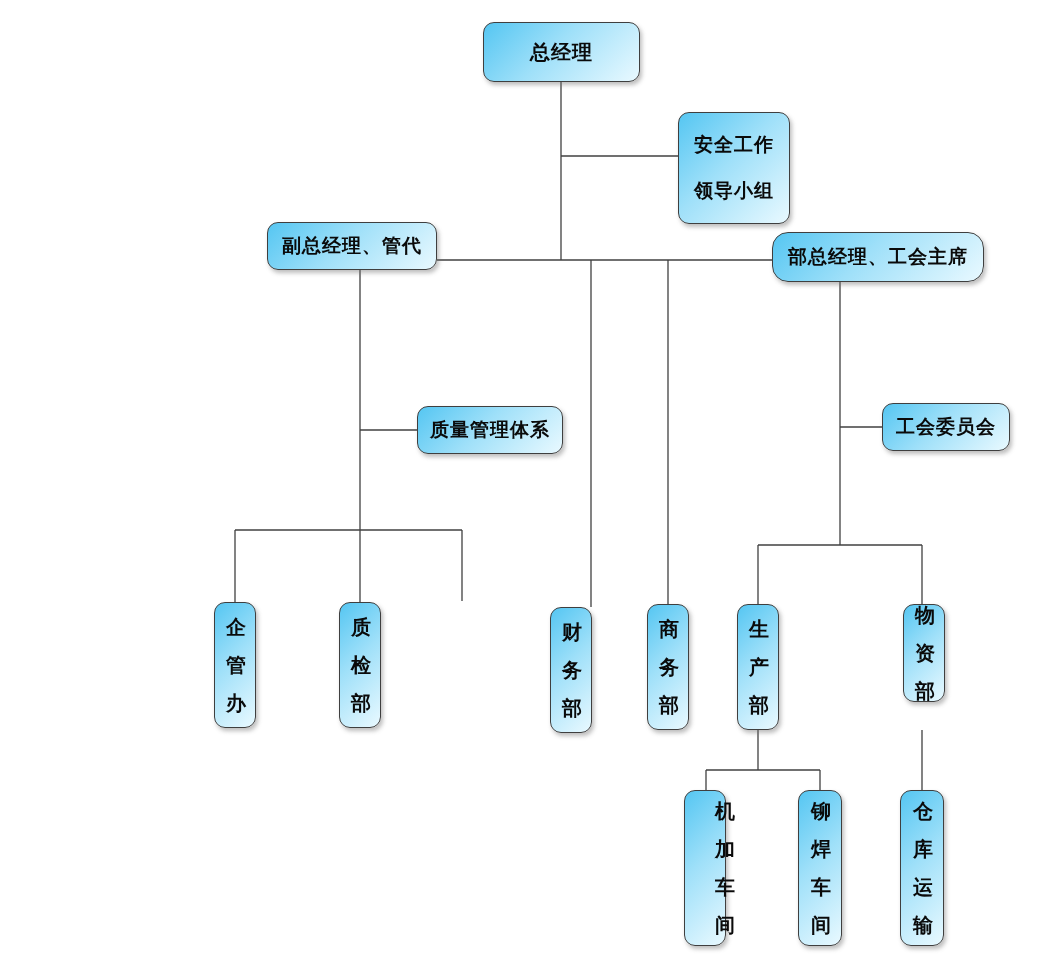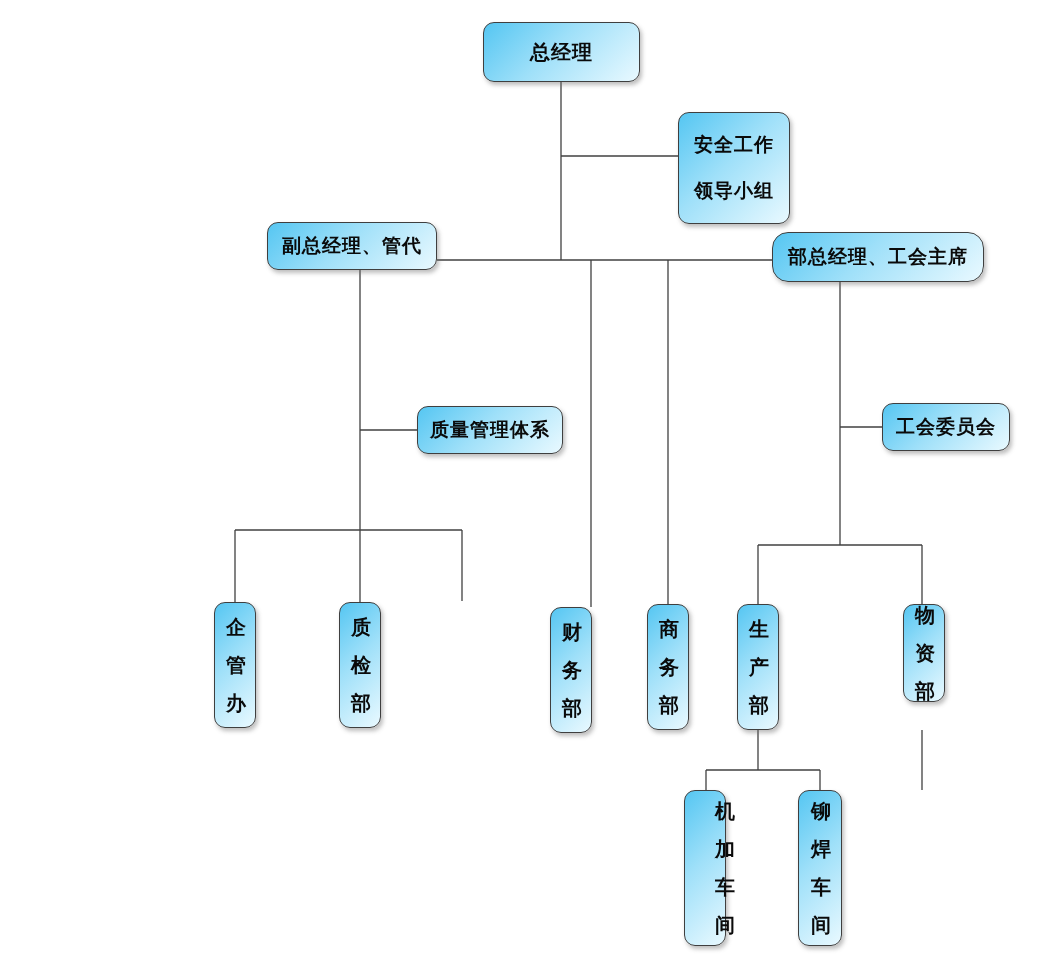--- a/index.html
+++ b/index.html
@@ -133,14 +133,17 @@
   </div>
 
   <div class="node v" style="left:684px; top:790px; width:40px; height:156px;padding-left:40px;">
     <span class="vtext">机加车间</span>
   </div>
 
   <div class="node v" style="left:798px; top:790px; width:44px; height:156px;">
     <span class="vtext">铆焊车间</span>
   </div>
 
+  <div class="node v" style="left:900px; top:790px; width:44px; height:156px;">
+    <span class="vtext">仓库运输</span>
+  </div>
 
 </div>
 
 </body></html>

